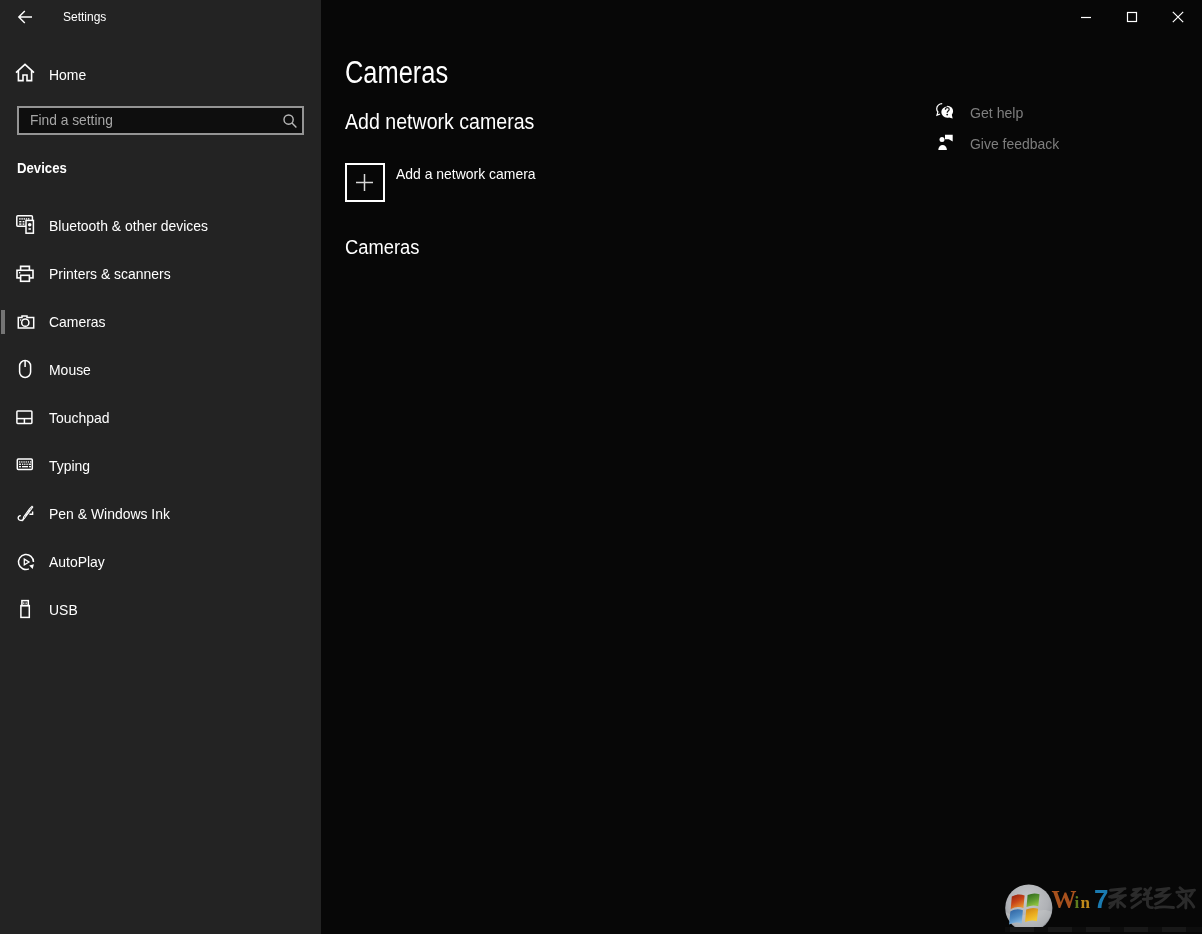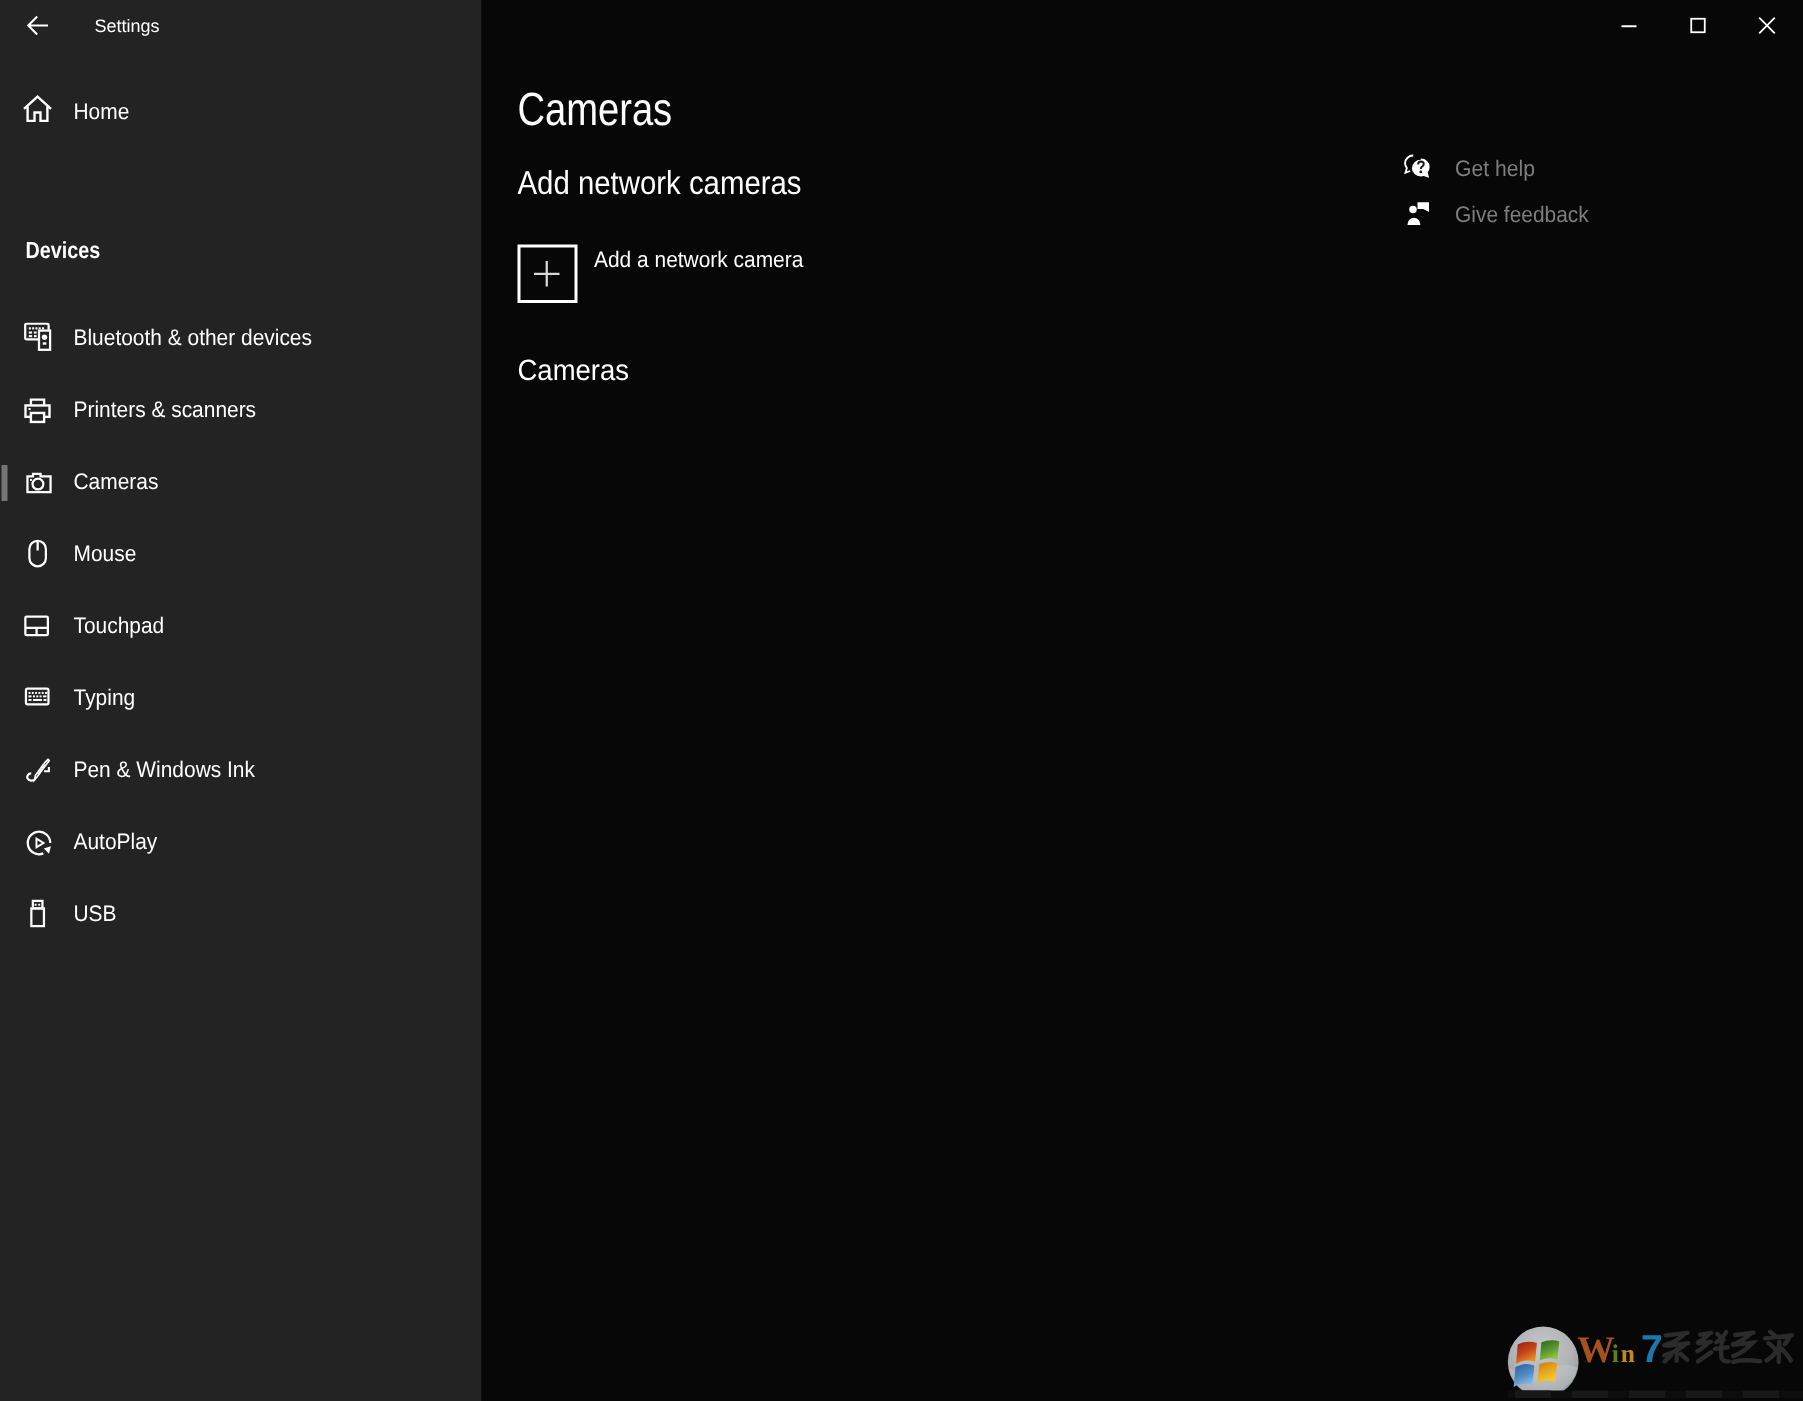--- a/index.html
+++ b/index.html
@@ -21,20 +21,27 @@
   <svg class="icon" style="left:17px;top:9px" width="16" height="16" viewBox="0 0 16 16">
     <path d="M15 8H1.8M7.8 2L1.8 8l6 6" stroke="#fff" stroke-width="1.4" fill="none"></path>
   </svg>
   <div style="position:absolute;left:63px;top:10px;font-size:12px;color:#fff;transform:translateZ(0);white-space:nowrap;">Settings</div>
 
   <svg class="icon" style="left:15px;top:63px" width="20" height="20" viewBox="0 0 20 20">
     <path d="M1 9.6 L10 1.4 L19 9.6 M3.4 8 V17.6 H8 V12 H12 V17.6 H16.6 V8" stroke="#fff" stroke-width="1.6" fill="none"></path>
   </svg>
   <div style="position:absolute;left:49px;top:63px;font-size:15px;color:#fff;transform:scaleX(0.93) translateZ(0);transform-origin:0 0;white-space:nowrap;line-height:24px;">Home</div>
 
+  <div id="searchbox">
+    <div style="position:absolute;left:11px;top:3px;font-size:15px;color:#a6a6a6;transform:scaleX(0.92) translateZ(0);transform-origin:0 0;white-space:nowrap;">Find a setting</div>
+    <svg class="icon" style="right:5px;top:6px" width="14" height="14" viewBox="0 0 14 14">
+      <circle cx="5.6" cy="5.6" r="4.6" stroke="#b9b9b9" stroke-width="1.4" fill="none"></circle>
+      <path d="M9 9 L13.4 13.4" stroke="#b9b9b9" stroke-width="1.4"></path>
+    </svg>
+  </div>
 
   <div style="position:absolute;left:17px;top:159px;font-size:15.5px;color:#fff;font-weight:bold;transform:scaleX(0.85) translateZ(0);transform-origin:0 0;white-space:nowrap;">Devices</div>
 
 <svg class="icon" style="left:15px;top:215px" width="20" height="20" viewBox="0 0 20 20">
 <rect x="1.8" y="0.8" width="15.6" height="10.4" rx="1" stroke="#fff" stroke-width="1.5" fill="none"></rect>
 <g fill="#fff">
         <rect x="4.2" y="3.2" width="1.4" height="1.4"></rect>
         <rect x="6.4" y="3.2" width="1.4" height="1.4"></rect>
         <rect x="8.6" y="3.2" width="1.4" height="1.4"></rect>
         <rect x="10.8" y="3.2" width="1.4" height="1.4"></rect>

